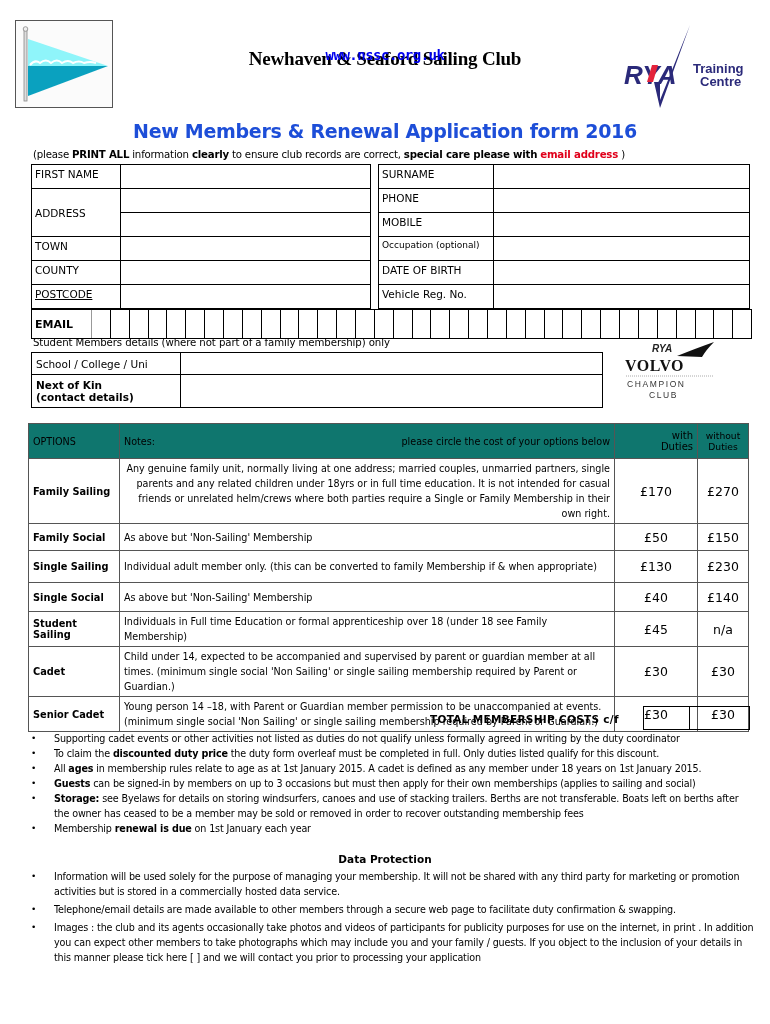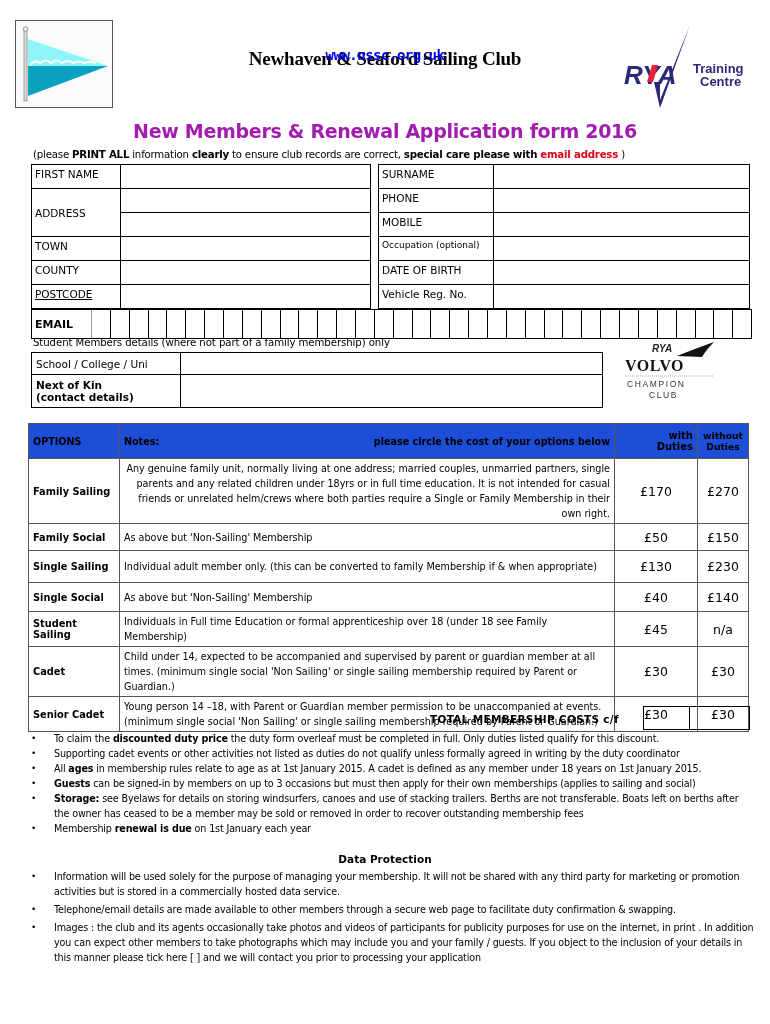--- a/index.html
+++ b/index.html
@@ -5,35 +5,35 @@
   html, body { margin:0; padding:0; background:#fff; }
   body { width:770px; height:1024px; position:relative; overflow:hidden;
          font-family:"DejaVu Sans", sans-serif; color:#000; }
   .abs { position:absolute; }
   .serif { font-family:"Liberation Serif", serif; }
   .cs { font-family:"DejaVu Sans", sans-serif; }
   .logo-box { left:15px; top:20px; width:96px; height:86px; border:1px solid #555; background:#fbfbfb; }
   .club-title { left:0; width:770px; top:20px; text-align:center; font-size:19px; font-weight:bold; letter-spacing:-0.2px;margin-top:28px; }
   .club-url { left:0; width:770px; top:47px; text-align:center; font-size:14px; color:#0000ee; font-weight:bold; font-family:"DejaVu Sans Mono", monospace; letter-spacing:-0.5px; }
   .rya { left:620px; top:20px; width:140px; height:95px; }
-  .form-title { left:0; width:770px; top:120px; text-align:center; font-size:19px; color:#a21caf; font-weight:bold; letter-spacing:-0.3px; }
+  .form-title { left:0; width:770px; top:120px; text-align:center; font-size:19px; color:#1d4ed8; font-weight:bold; letter-spacing:-0.3px; }
   .instr { left:33px; top:149px; font-size:10.2px; white-space:nowrap; letter-spacing:-0.2px; }
   .instr b.red { color:#e0001b; }
   table { border-collapse:collapse; }
   .ft td { border:1px solid #000; font-size:10.5px; padding:0 3px; vertical-align:top; }
   .ft td.lbl { padding-top:3px; }
   .email-row { left:31px; top:309px; width:719px; height:28px; display:flex; border:1px solid #000; }
   .email-lbl { width:60px; border-right:1px solid #999; font-size:11px; font-weight:bold; padding:8px 0 0 3px; box-sizing:border-box; }
   .email-cell { flex:1; border-right:1px solid #000; }
   .email-cell:last-child { border-right:none; }
   .student-note { left:33px; top:337px; font-size:10.2px; letter-spacing:-0.1px; }
   .st td { border:1px solid #000; font-size:10.5px; padding:2px 4px; vertical-align:middle; }
   .volvo { left:622px; top:340px; width:100px; height:66px; }
   .ot td { border:1px solid #555; font-size:9.6px; padding:2px 4px; vertical-align:middle; }
-  .ot tr.hd td { background:#1d4ed8; font-weight:bold; font-size:9.6px; }
+  .ot tr.hd td { background:#0f766e; font-weight:normal; font-size:9.6px; }
   .ot td.opt { font-weight:bold; font-size:9.8px; }
   .ot td.price { text-align:center; font-size:12.5px; }
   .total-lbl { left:430px; top:713px; font-size:10.5px; font-weight:bold; letter-spacing:0.3px; }
   .total-box { top:706px; height:24px; border:1px solid #000; box-sizing:border-box; }
   ul.bl { list-style:none; margin:0; padding:0; }
   ul.bl li { position:relative; padding-left:23px; font-size:9.6px; line-height:15px; letter-spacing:-0.15px; }
   ul.bl li::before { content:"•"; position:absolute; left:0; top:0; font-size:9px; }
   .dp-title { left:0; width:770px; top:853px; text-align:center; font-size:10.5px; font-weight:bold; }
 </style>
 </head>
@@ -252,22 +252,22 @@
         <td class="price">£30</td>
       </tr>
     </tbody>
 </table>
 
 <div class="abs total-lbl">TOTAL MEMBERSHIP COSTS c/f</div>
 <div class="abs total-box" style="left:643px; width:47px;"></div>
 <div class="abs total-box" style="left:689px; width:61px;"></div>
 
 <ul class="abs bl" id="rules-list" style="left:31px; top:731px; width:720px;">
+    <li><span>Supporting cadet events or other activities not listed as duties do not qualify unless formally agreed in writing by the duty coordinator</span><b></b><span></span></li>
     <li><span>To claim the </span><b>discounted duty price</b><span> the duty form overleaf must be completed in full. Only duties listed qualify for this discount.</span></li>
-    <li><span>Supporting cadet events or other activities not listed as duties do not qualify unless formally agreed in writing by the duty coordinator</span><b></b><span></span></li>
     <li><span>All </span><b>ages</b><span> in membership rules relate to age as at 1st January 2015. A cadet is defined as any member under 18 years on 1st January 2015.</span></li>
     <li><span></span><b>Guests</b><span> can be signed-in by members on up to 3 occasions but must then apply for their own memberships (applies to sailing and social)</span></li>
     <li><span></span><b>Storage:</b><span>  see Byelaws for details on storing windsurfers, canoes and use of stacking trailers. Berths are not transferable. Boats left on berths after the owner has ceased to be a member may be sold or removed in order to recover outstanding membership fees</span></li>
     <li><span>Membership </span><b>renewal is due</b><span> on 1st January each year</span></li>
   </ul>
 
 <div class="abs dp-title">Data Protection</div>
 <ul class="abs bl" id="dp-list" style="left:31px; top:869px; width:725px;">
     <li style="margin-bottom: 3px;">Information will be used solely for the purpose of managing your membership. It will not be shared with any third party for marketing or promotion activities but is stored in a commercially hosted data service.</li>
     <li style="margin-bottom: 3px;">Telephone/email details are made available to other members through a secure web page to facilitate duty confirmation &amp; swapping.</li>

